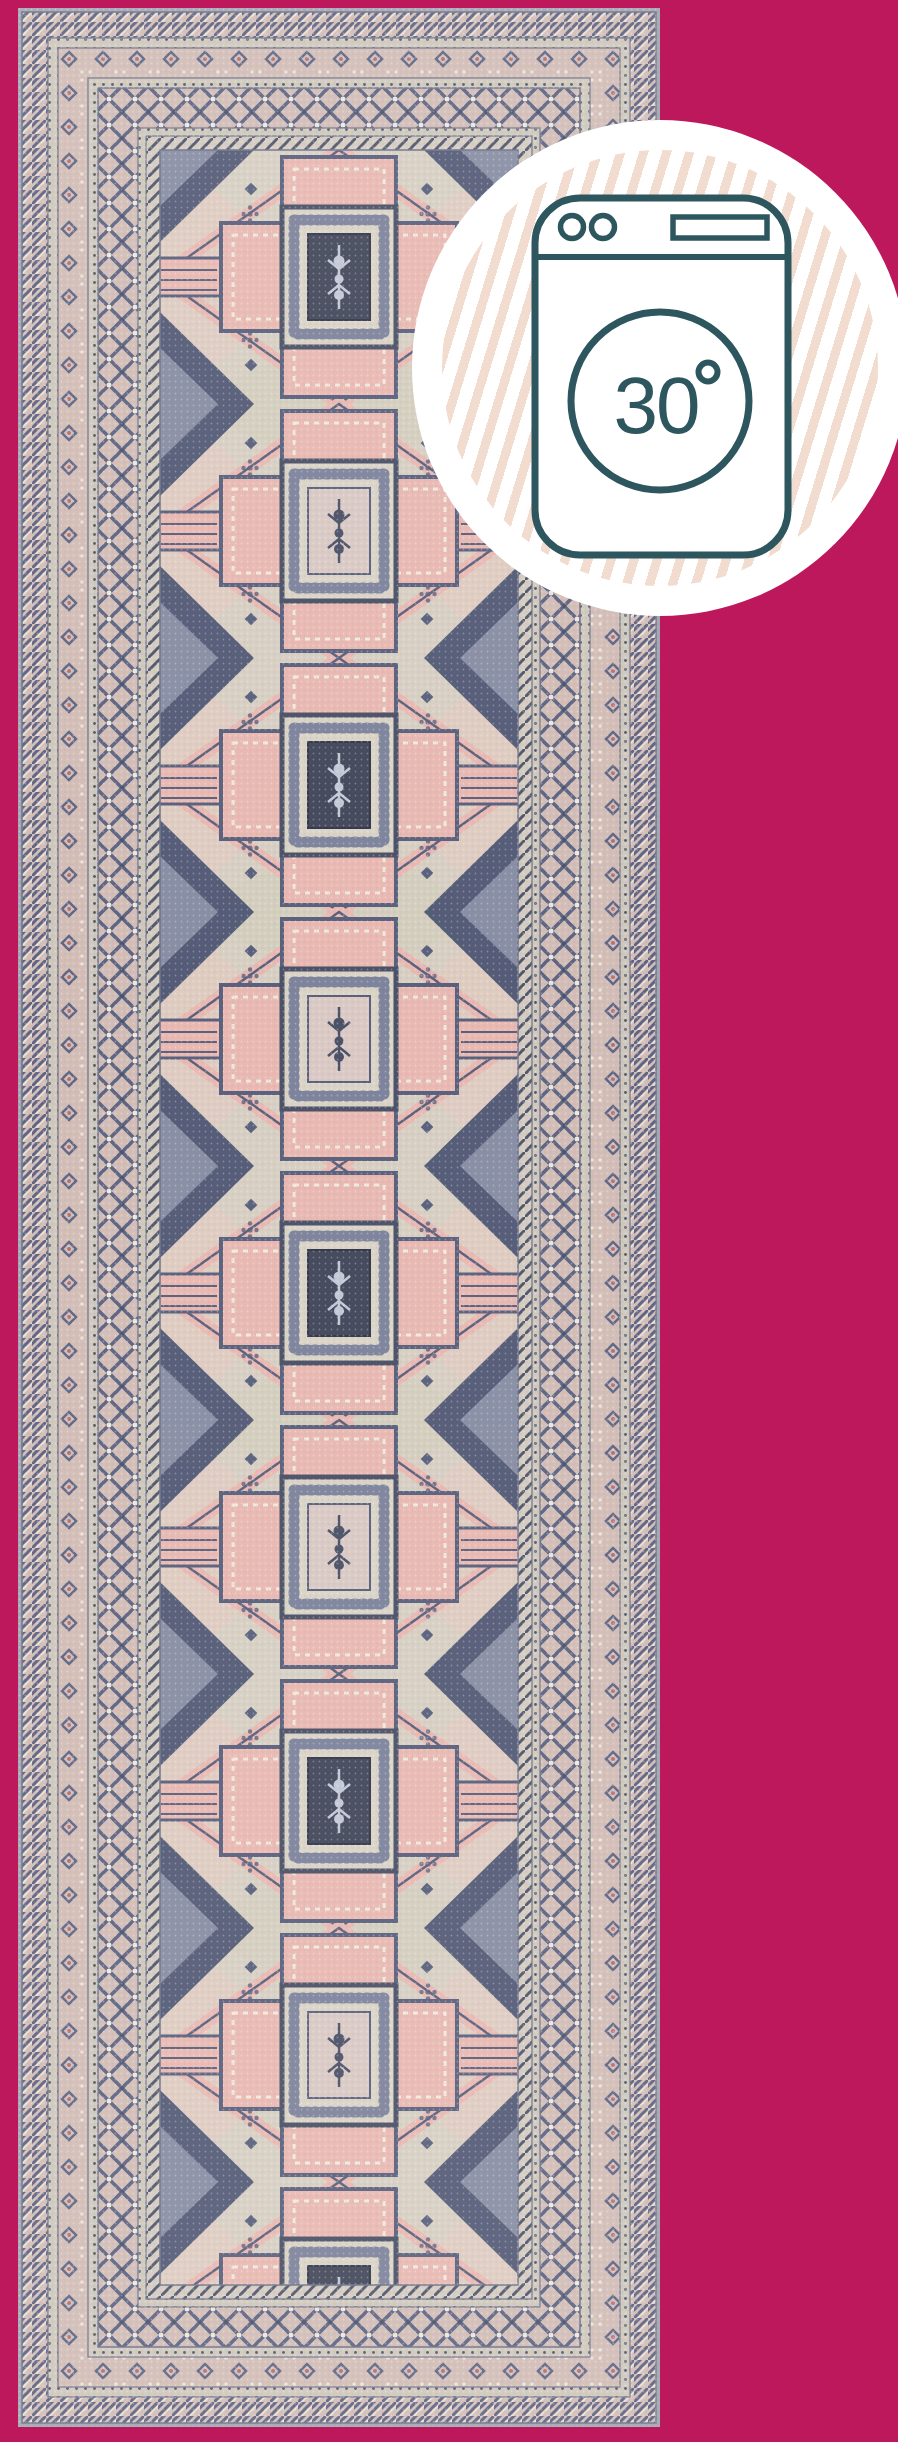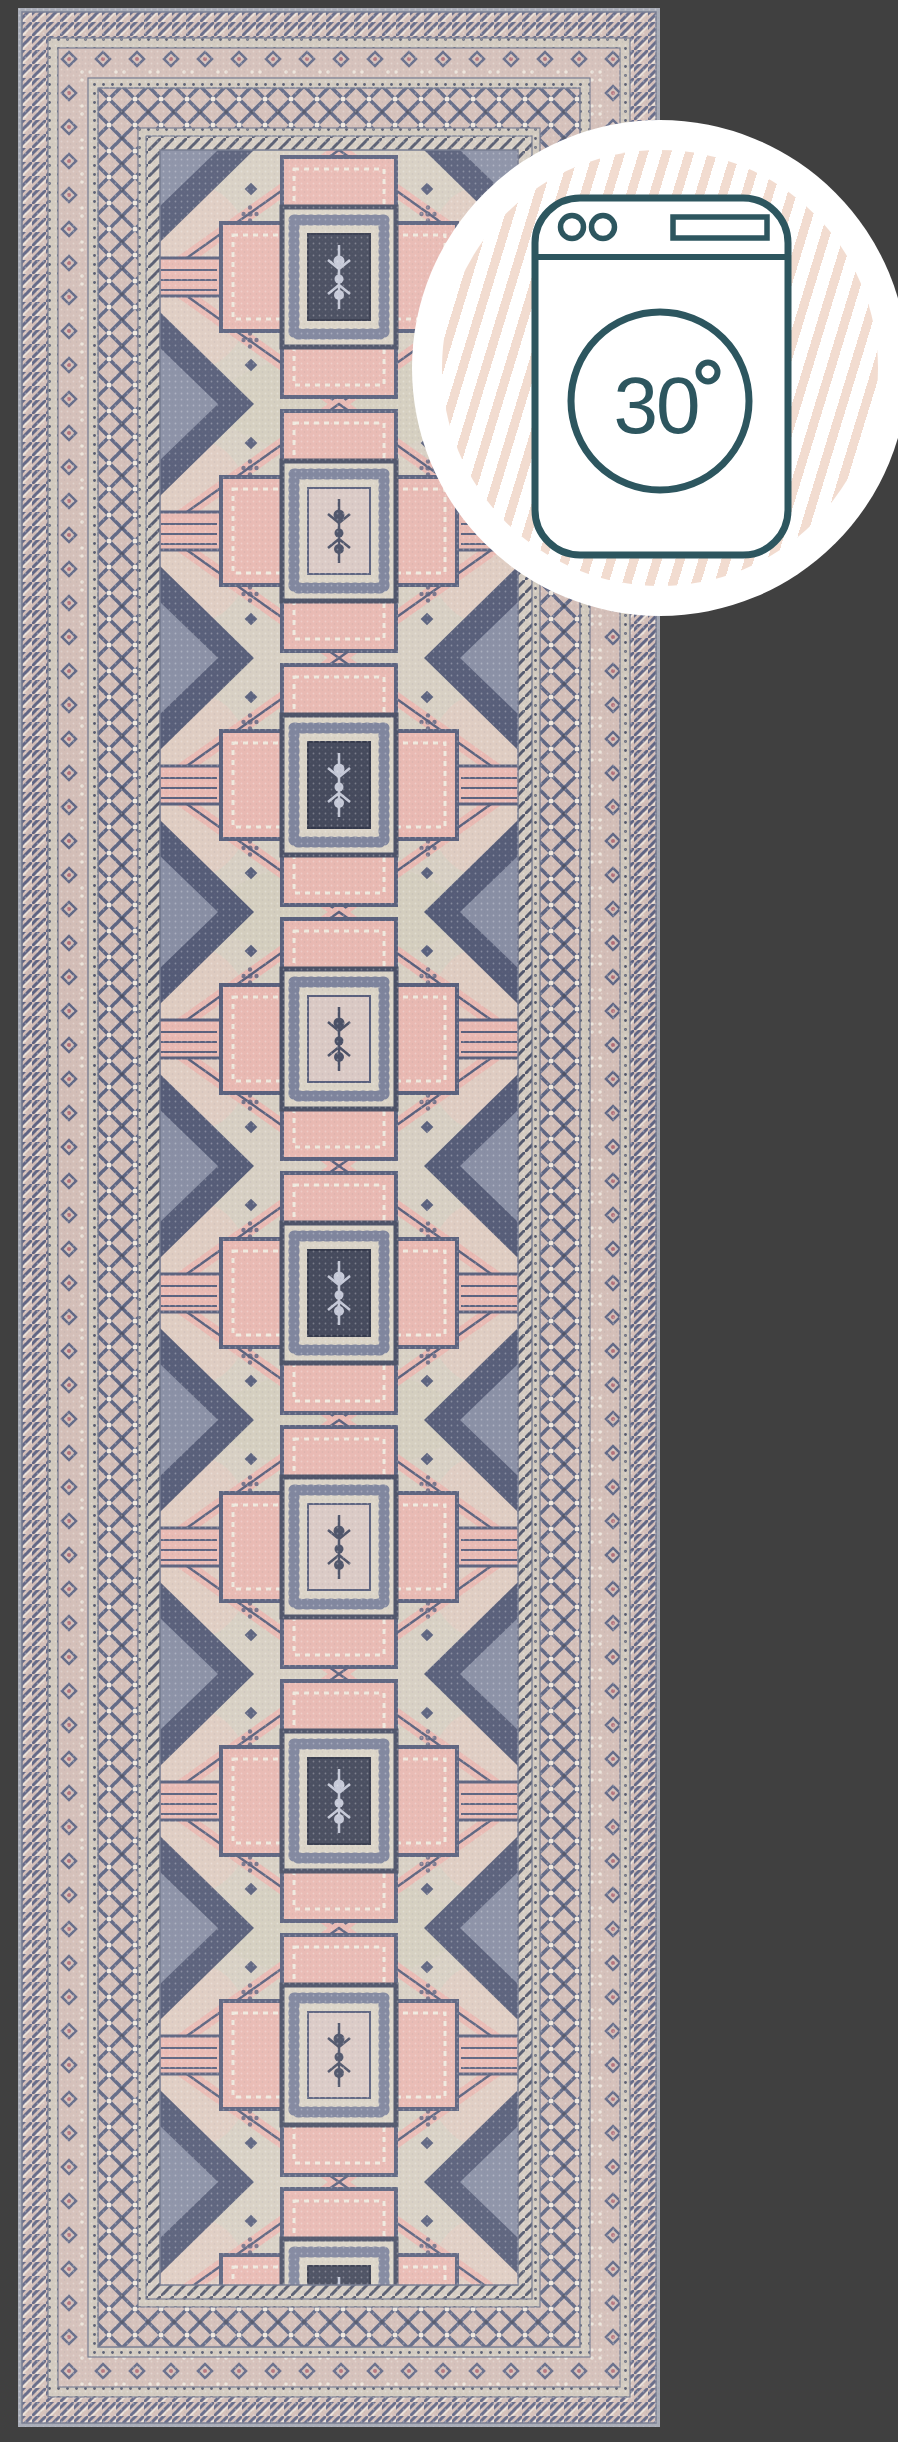--- a/index.html
+++ b/index.html
@@ -14,21 +14,21 @@
     --pinkWash:#ecc5bd;
     --field:#d6cec1;
     --cream2:#d9d2c5;
     --bandTan:#d2bcb5;
     --guard:#cfc7bb;
     --frameDot:#7b819a;
     --tri:#515874;
   }
   html,body{margin:0;padding:0;}
   body{font-family:"Liberation Sans",sans-serif;background:#ffffff;}
-  .stage{position:relative;width:898px;height:2442px;overflow:hidden;background:#404040;}
+  .stage{position:relative;width:898px;height:2442px;overflow:hidden;background:#be185d;}
   .rug{position:absolute;left:18px;top:8px;width:642px;height:2419px;}
   .rug svg{display:block;width:100%;height:100%;}
   .badge{position:absolute;left:412px;top:120px;width:496px;height:496px;border-radius:50%;background:#ffffff;}
   .badge-stripes{position:absolute;inset:30px;border-radius:50%;
     background:repeating-linear-gradient(107deg,rgba(0,0,0,0) 0 13px,var(--stripe) 13px 22px);}
   .machine-svg{position:absolute;inset:0;width:100%;height:100%;}
   .mline{fill:#ffffff;stroke:var(--teal);}
   .mline2{fill:none;stroke:var(--teal);}
   .temp-text{fill:var(--teal);font-family:"Liberation Sans",sans-serif;font-size:80px;letter-spacing:-2px;}
   

